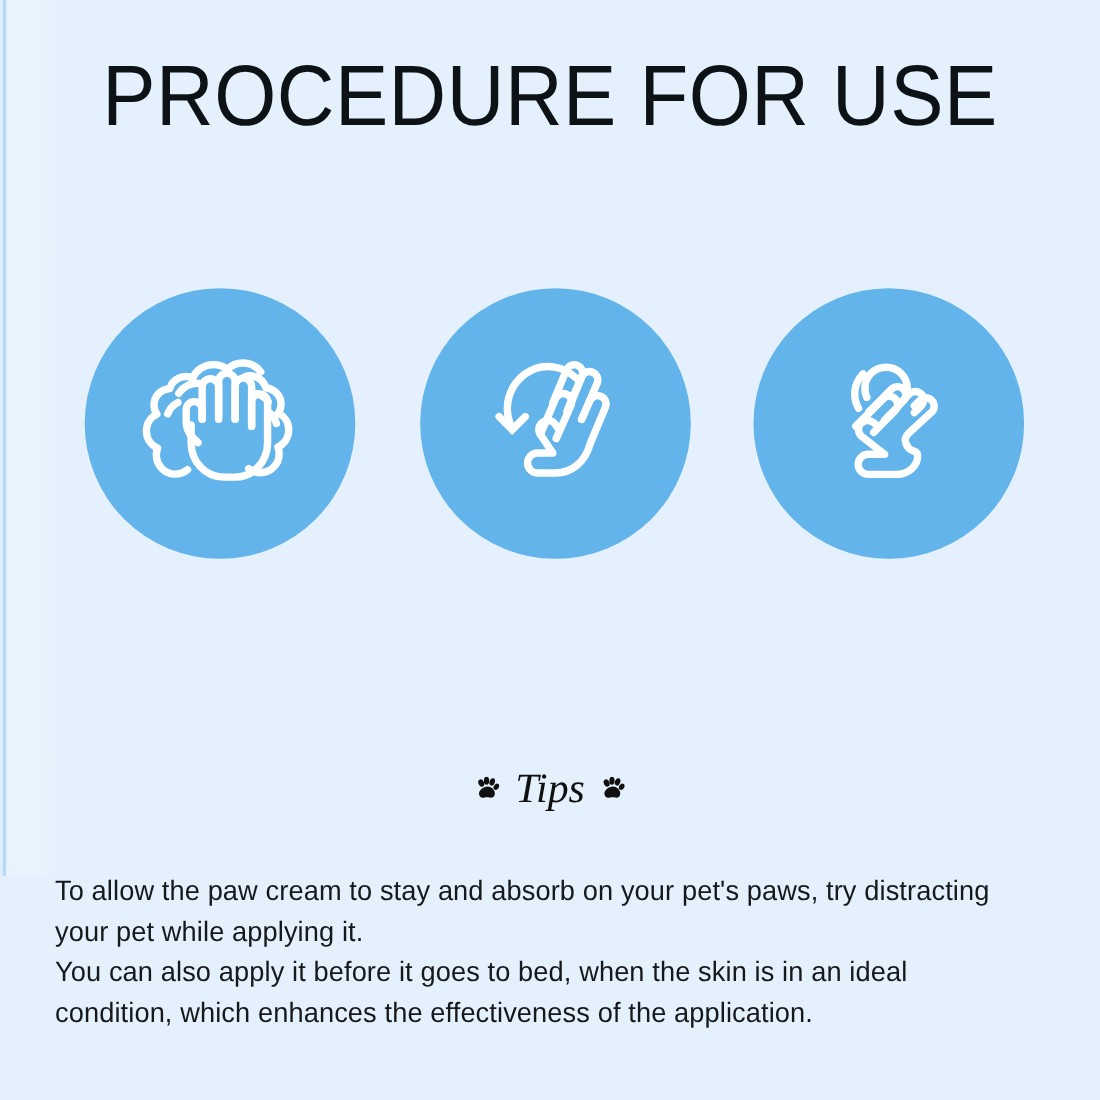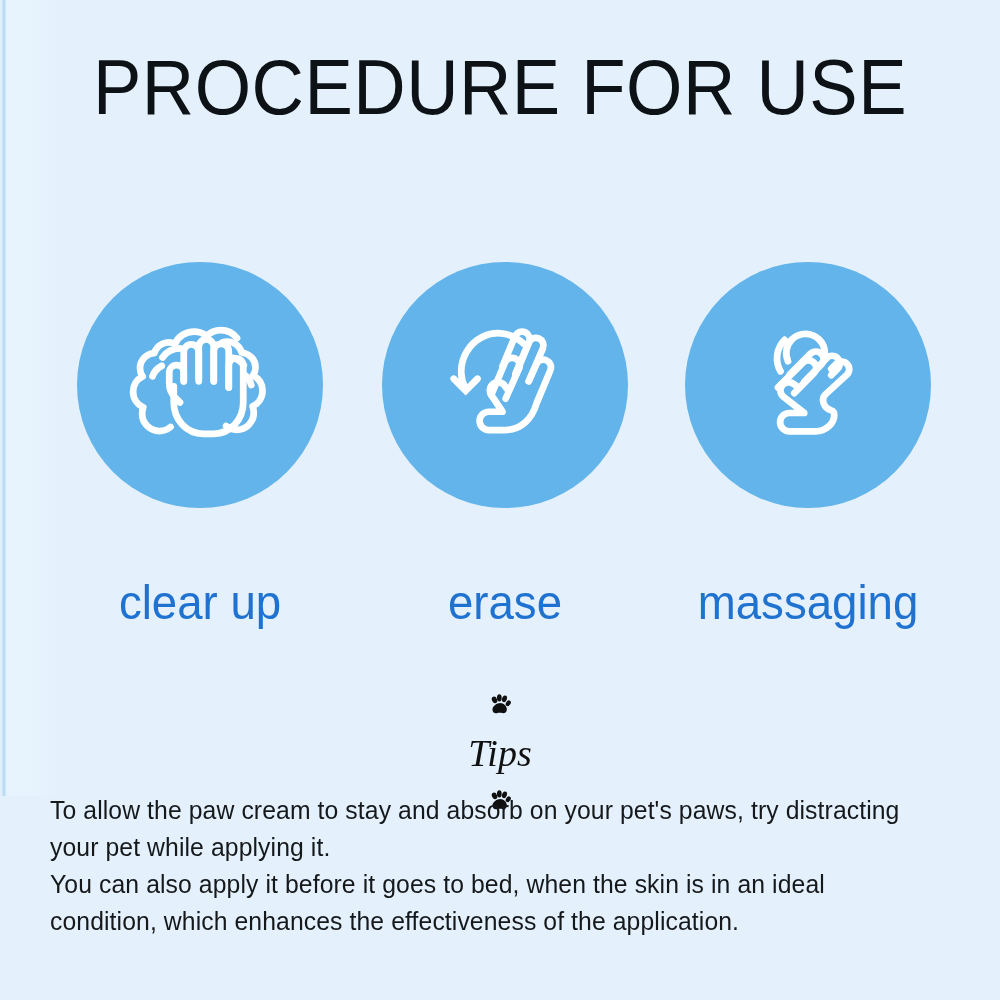--- a/index.html
+++ b/index.html
@@ -102,21 +102,20 @@
   
   .tips {
     position: absolute;
     top: 694px;
     left: 0;
     width: 1000px;
     display: flex;
     align-items: center;
     justify-content: center;
     gap: 14px;
-    flex-direction: column;
   }
   .tips-word {
     font-family: "Liberation Serif", "DejaVu Serif", serif;
     font-style: italic;
     font-size: 38px;
     line-height: 46px;
     color: #101010;
   }
   .paw {
     display: block;
@@ -228,25 +227,20 @@
                      L74 67.5c-4 4-1.5 11 4.6 12.8c1.4 0.4 2.4 1.9 2.4 3.6
                      C81 90.5 74.5 97 66 97H45c-4 0-7.3-3.3-7.3-7.3
                      c0-4 3.3-7.3 7.3-7.3h12L40.5 69.5
                      c-2.9-2.2-3.4-6.4-1.1-9.2c2.2-2.8 6.4-3.3 9.2-1.1L51 61"></path>
           </svg>
         </span>
       </div>
     </div>
   </div>
 
-  <div class="labels">
-    <div class="label l1">clear up</div>
-    <div class="label l2">erase</div>
-    <div class="label l3">massaging</div>
-  </div>
 
   <div class="tips">
     <span>
       <svg class="paw" viewBox="0 0 64 64" fill="#101010">
         <ellipse cx="16" cy="17" rx="7.5" ry="10" transform="rotate(-22 16 17)"></ellipse>
         <ellipse cx="30" cy="11" rx="7" ry="10.5"></ellipse>
         <ellipse cx="45" cy="14" rx="7" ry="10" transform="rotate(18 45 14)"></ellipse>
         <ellipse cx="56" cy="27" rx="6.5" ry="9" transform="rotate(36 56 27)"></ellipse>
         <path d="M33 26c9 0 19 8.5 19 18.5C52 53 45.5 57 38.5 55.5
                  C35.5 54.8 33.5 54.5 31 54.5c-2.5 0-5 0.4-8 1.2

